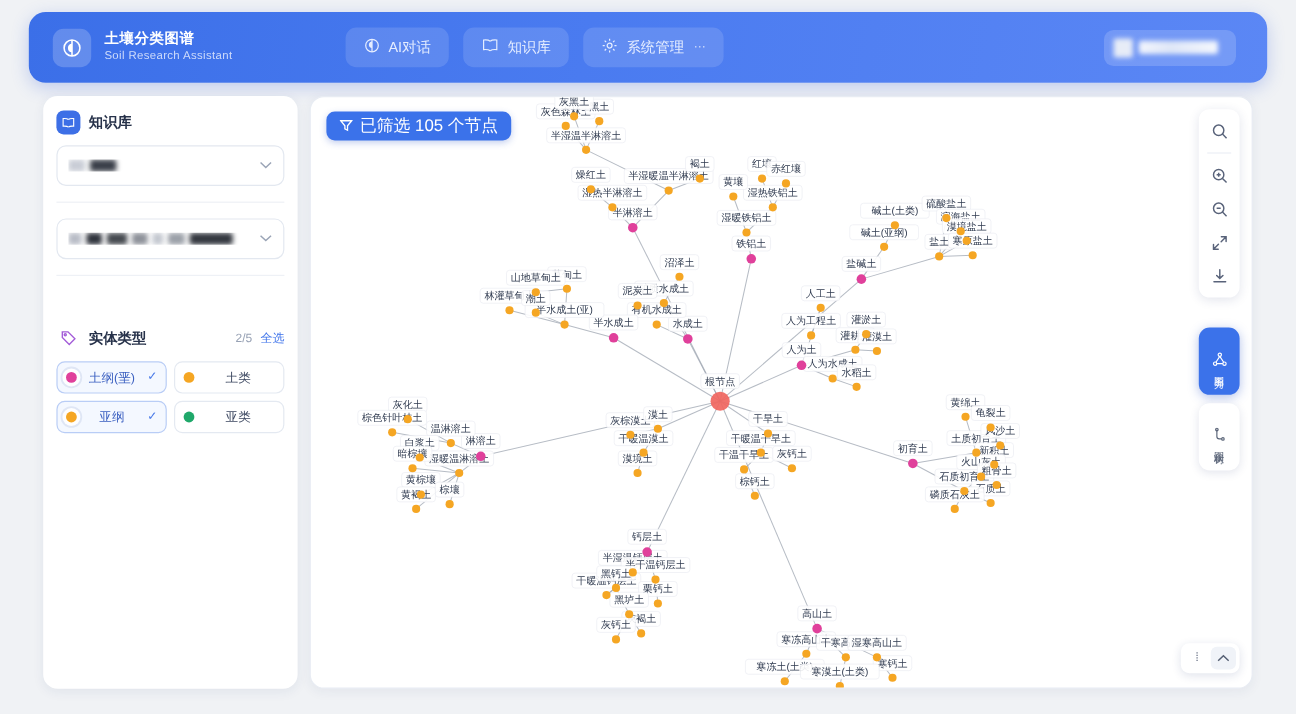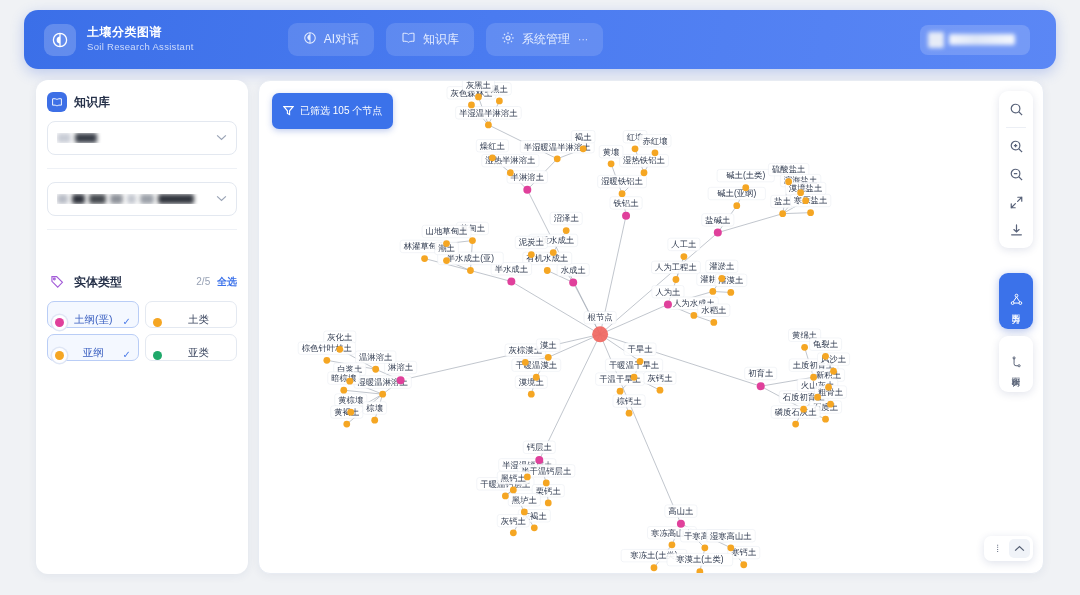--- a/index.html
+++ b/index.html
@@ -64,54 +64,54 @@
   .panel-head { display: flex; align-items: center; gap: 7px; margin-bottom: 9px; }
   .panel-ico {
     width: 20px; height: 20px; border-radius: 6px;
     display: flex; align-items: center; justify-content: center; flex: 0 0 auto;
   }
   .ico-kb { background: #3d6fe6; }
   .ico-doc { background: #eaf1fe; }
   .ico-tag { background: transparent; }
   .panel-title { font-size: 12px; font-weight: bold; color: #27324a; }
   .panel-meta { margin-left: auto; font-size: 10px; color: #97a1b4; }
-  .panel-meta b { color: #3c72ea; font-weight: bold; margin-left: 4px; cursor: pointer; }
+  .panel-meta b { color: #3c72ea; font-weight: normal; margin-left: 4px; cursor: pointer; }
 
   .select-box {
     height: 34px; border: 1px solid #e3e8f0; border-radius: 8px;
     display: flex; align-items: center; padding: 0 9px; cursor: pointer;
     background: #fff;
   }
   .select-val { display: flex; gap: 4px; align-items: center; flex: 1; overflow: hidden; }
   .chev { color: #9aa4b6; font-size: 9px; }
 
   .type-grid { display: grid; grid-template-columns: 1fr 1fr; gap: 6px; }
   .type-cell {
     height: 27px; border-radius: 7px; border: 1px solid #e4e9f1;
-    display: flex; align-items: flex-end; padding: 0 7px; gap: 6px;
+    display: flex; align-items: center; padding: 0 7px; gap: 6px;
     font-size: 10.5px; color: #3d4861; cursor: pointer; background: #fff;
   }
   .type-cell.on { border-color: #b9cdf6; background: #f4f8ff; color: #3a5fc0; }
   .type-dot { width: 9px; height: 9px; border-radius: 50%; flex: 0 0 auto; }
   .type-cell.on .type-dot { box-shadow: 0 0 0 3px rgba(255,255,255,0.95), 0 0 0 4.5px #dfe6f5; }
   .type-label { flex: 1; text-align: center; }
   .type-check { color: #4a7ae8; font-size: 10px; }
 
   
   .graph {
     position: absolute; left: 258px; top: 80px;
     width: 786px; height: 494px;
     background: #fff; border: 1px solid #e8ecf3; border-radius: 12px;
     box-shadow: 0 2px 10px rgba(30,50,110,0.06);
     overflow: hidden;
   }
   .filter-badge {
     position: absolute; left: 13px; top: 12px; z-index: 5;
-    height: 36px; padding: 0 11px; border-radius: 7px;
-    background: #3b72ea; color: #fff; font-size: 10px;
+    height: 24px; padding: 0 11px; border-radius: 7px;
+    background: #3b72ea; color: #fff; font-size: 14px;
     display: flex; align-items: center; gap: 6px;
     box-shadow: 0 2px 6px rgba(50,90,200,0.3); cursor: pointer;
   }
   .graph-svg { position: absolute; inset: 0; }
   .nlabel {
     font-size: 8.4px; fill: #2f3a4f; font-family: "Liberation Sans","DejaVu Sans",sans-serif;
   }
 
   
   .rail {

